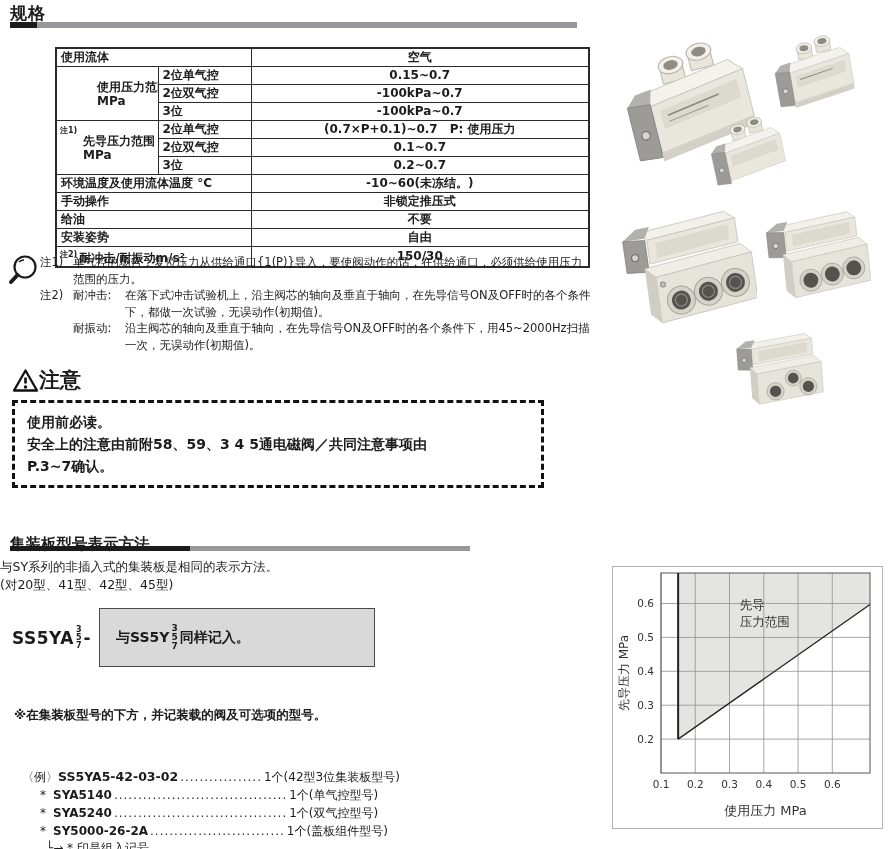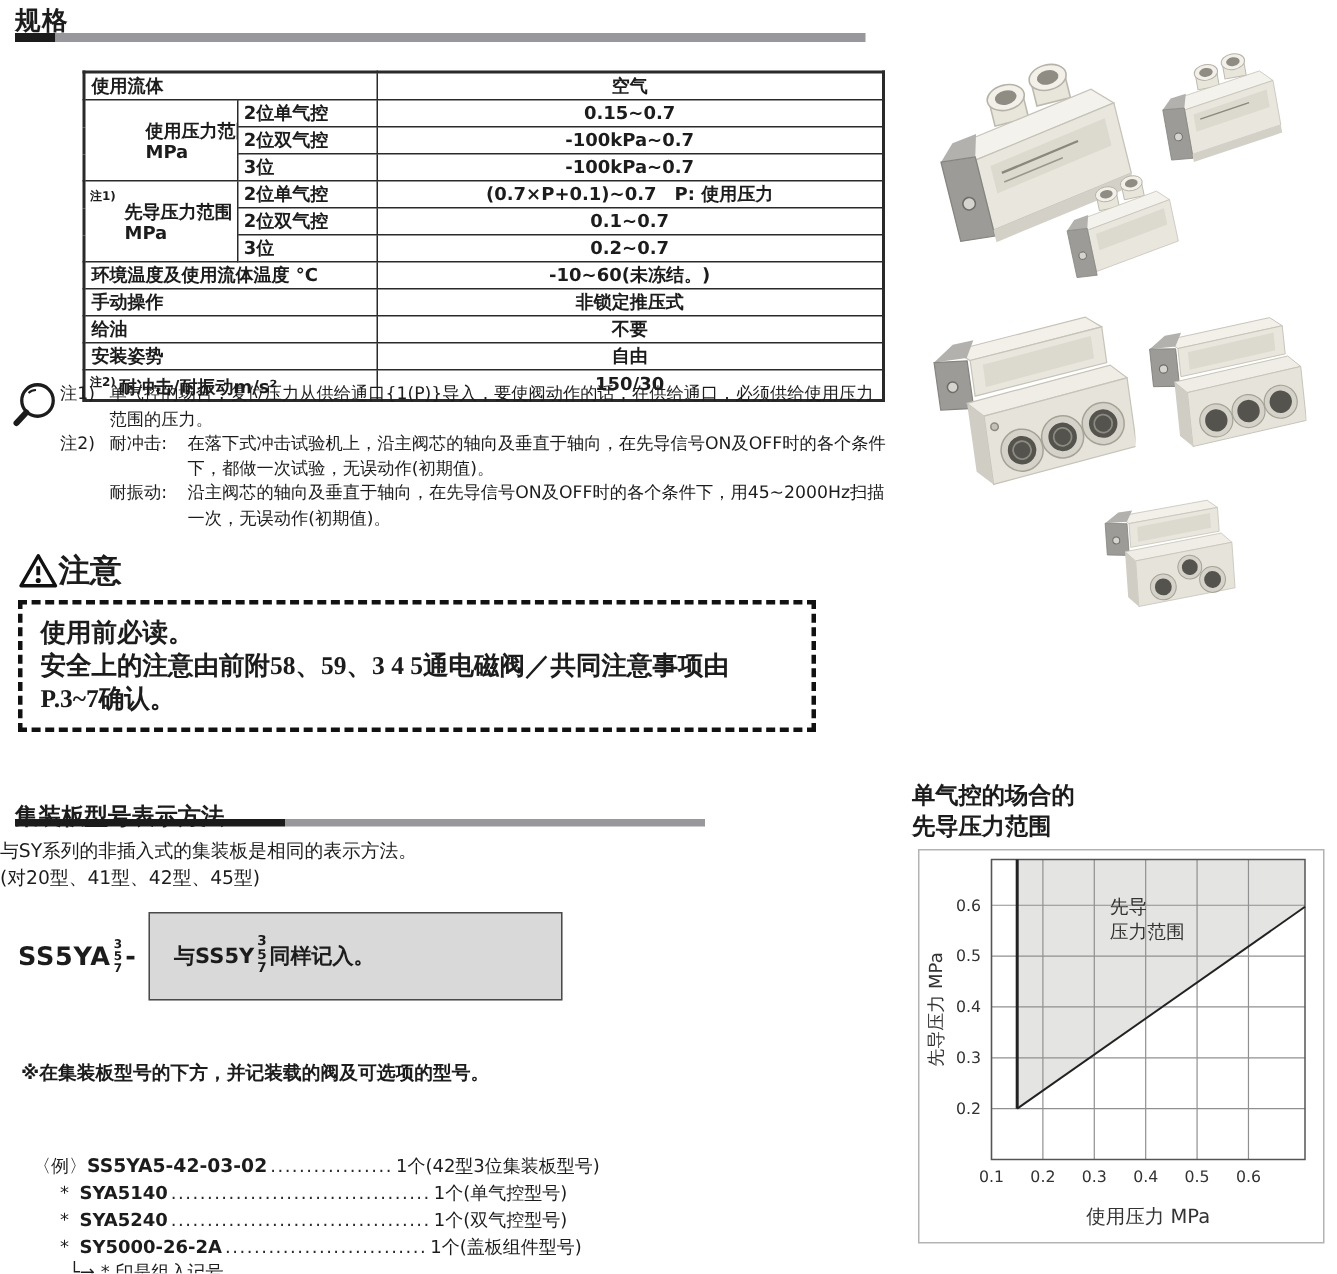--- a/index.html
+++ b/index.html
@@ -26,21 +26,21 @@
   
   .notes{font-size:11.5px;line-height:16.5px;font-weight:500;}
   .note-item{display:flex;}
   .note-label{width:33px;flex:none;}
   .note-body{flex:1;}
   .seg{display:flex;}
   .seg-head{width:52px;flex:none;}
   .seg-text{flex:1;}
   
   .caution-title{display:flex;align-items:center;gap:0;font-size:21px;font-weight:bold;}
-  .caution-box{border:3px dashed #111;padding:8px 12px;font-size:17px;line-height:22px;font-weight:600;font-family:Liberation Serif, serif;}
+  .caution-box{border:3px dashed #111;padding:8px 12px;font-size:14px;line-height:22px;font-weight:600;}
   
   .body-text{font-size:12.5px;line-height:18px;font-weight:500;}
   .model-row{display:flex;align-items:center;}
   .model-code{font-size:17px;font-weight:bold;letter-spacing:0.5px;}
   .stack{display:inline-flex;flex-direction:column;font-size:8px;line-height:8px;
          font-weight:bold;margin:0 2px;text-align:center;}
   .stack.mid{font-size:9px;line-height:9px;font-weight:600;}
   .model-box{width:258px;height:57px;background:#d9d9d9;border:1.2px solid #4a4a4a;
              display:flex;align-items:center;padding-left:16px;margin-left:8px;
              font-size:14px;font-weight:600;}
@@ -346,24 +346,20 @@
       <polygon points="34,58 44,68 44,114 34,104" fill="#d0cdc4"></polygon>
       <circle cx="70" cy="96" r="13" fill="#d5d2c9" stroke="#a5a298"></circle>
       <circle cx="70" cy="96" r="8.5" fill="#55534d"></circle>
       <circle cx="98" cy="78" r="12" fill="#d5d2c9" stroke="#a5a298"></circle>
       <circle cx="98" cy="78" r="8" fill="#55534d"></circle>
       <circle cx="120" cy="92" r="13" fill="#d5d2c9" stroke="#a5a298"></circle>
       <circle cx="120" cy="92" r="8.5" fill="#55534d"></circle>
     </g>
   </svg>
 
-  <div class="abs chart-title" style="left:608px;top:520px;">
-    <div>单气控的场合的</div>
-    <div>先导压力范围</div>
-  </div>
   <div class="abs chart-box" style="left:612px;top:566px;width:269px;height:261px;">
     <svg id="chart-svg" width="269" height="261">
         <polygon points="65.1311475409836,172.10169491525423 65.1311475409836,6 257,6 257,37.52542372881355" fill="#e4e4e3"></polygon>
         <line x1="48" y1="6" x2="48" y2="206" stroke="#909090" stroke-width="0.8"></line>
         <line x1="82.26229508196721" y1="6" x2="82.26229508196721" y2="206" stroke="#909090" stroke-width="0.8"></line>
         <line x1="116.52459016393442" y1="6" x2="116.52459016393442" y2="206" stroke="#909090" stroke-width="0.8"></line>
         <line x1="150.78688524590166" y1="6" x2="150.78688524590166" y2="206" stroke="#909090" stroke-width="0.8"></line>
         <line x1="185.04918032786887" y1="6" x2="185.04918032786887" y2="206" stroke="#909090" stroke-width="0.8"></line>
         <line x1="219.31147540983608" y1="6" x2="219.31147540983608" y2="206" stroke="#909090" stroke-width="0.8"></line>
         <line x1="48" y1="172.10169491525423" x2="257" y2="172.10169491525423" stroke="#909090" stroke-width="0.8"></line>

